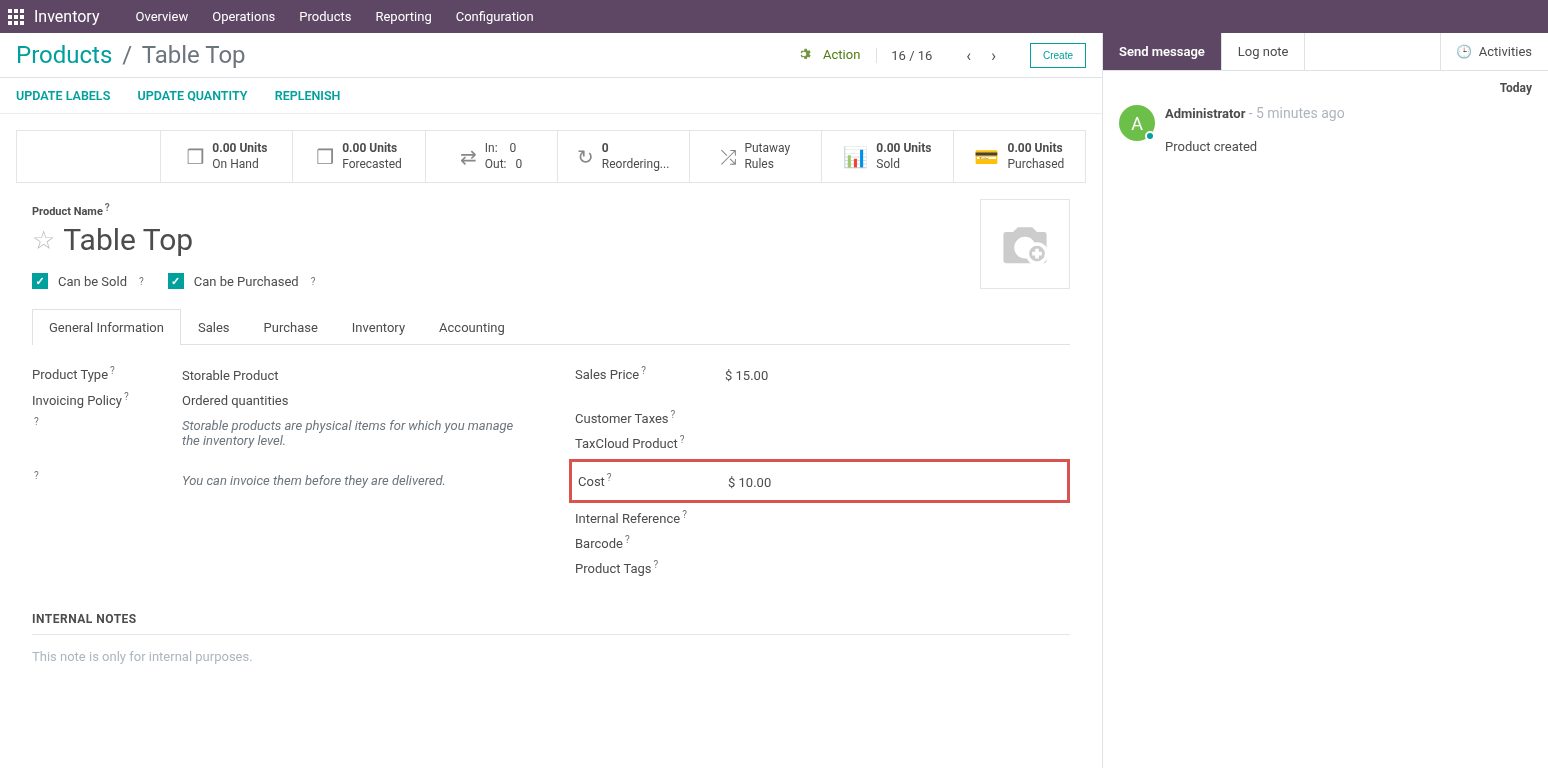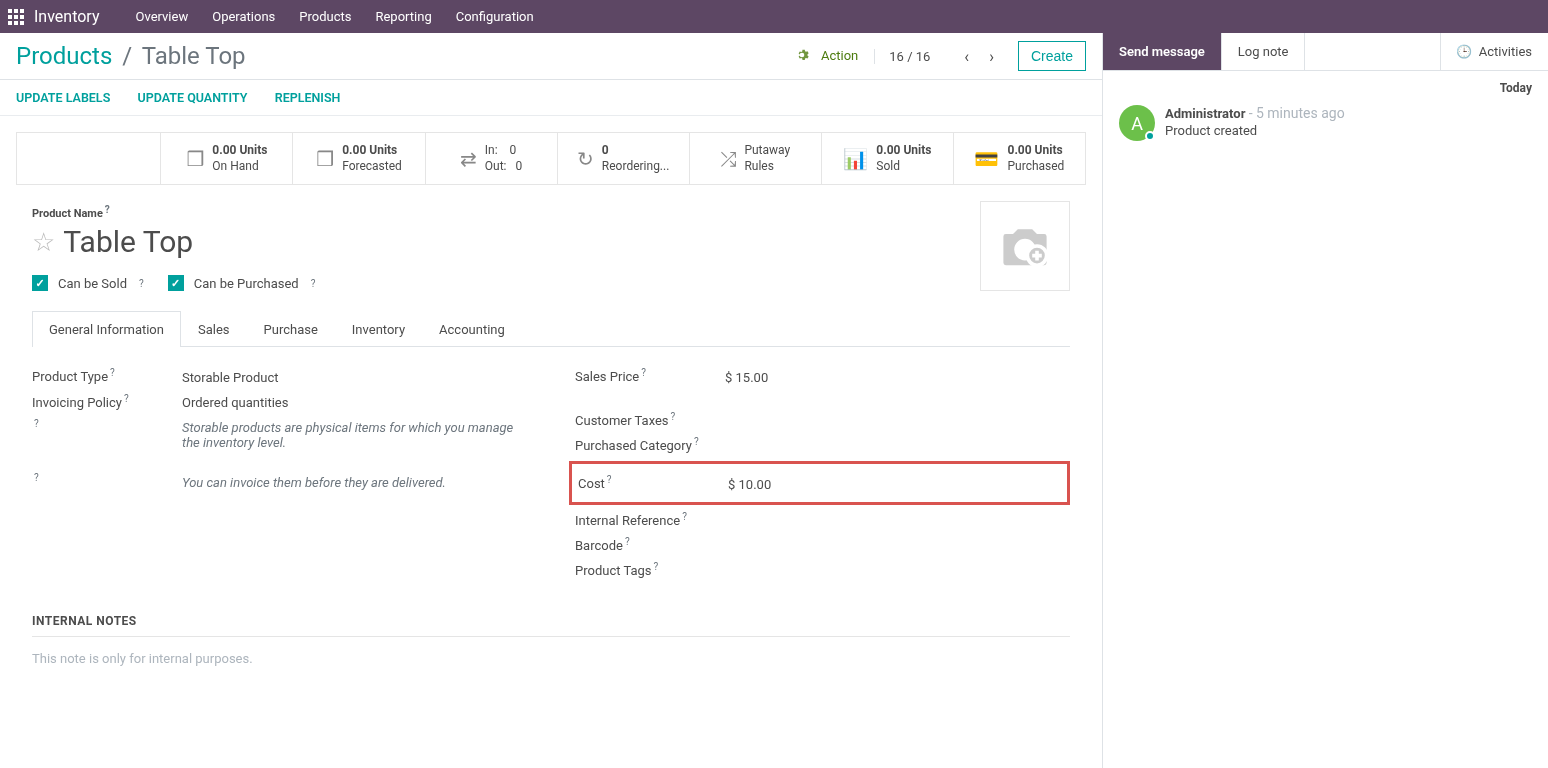--- a/index.html
+++ b/index.html
@@ -13,21 +13,21 @@
 .content{flex:1;background:#fff}
 .breadcrumb-row{display:flex;align-items:center;padding:8px 16px;border-bottom:1px solid #dee2e6}
 .breadcrumb{flex:1;font-size:24px}
 .bc-link{color:#00a09d;cursor:pointer}
 .bc-sep{color:#6c757d;margin:0 4px}
 .bc-cur{color:#6c757d}
 .action-group{display:flex;align-items:center;gap:12px}
 .gear{color:#4d7c0f;cursor:pointer;display:flex;align-items:flex-start;gap:12px}
 .pager{padding:0 14px;border-left:1px solid #dee2e6;color:#4c4c4c;margin:0 4px}
 .arrow{cursor:pointer;color:#4c4c4c;font-size:16px;padding:0 4px}
-.btn-create{border:1px solid #00a09d;color:#00a09d;background:#fff;padding:6px 12px;cursor:pointer;font-size:14px;margin-left:8px}
+.btn-create{border:1px solid #00a09d;color:#00a09d;background:#fff;padding:6px 12px;cursor:pointer;font-size:10px;margin-left:18px}
 .toolbar{padding:10px 16px;border-bottom:1px solid #e9ecef}
 .toolbar a{color:#00a09d;font-weight:600;font-size:12.5px;text-decoration:none;margin-right:24px;cursor:pointer}
 .stats{display:flex;border:1px solid #e5e5e5;margin:16px}
 .stat{flex:1;border-right:1px solid #e5e5e5;display:flex;align-items:center;justify-content:center;gap:8px;padding:10px 4px;cursor:pointer}
 .stat:first-child{flex:1.1}
 .stat:last-child{border-right:none}
 .stat-icon{color:#888;font-size:20px}
 .stat-text{font-size:12px;color:#4c4c4c;line-height:1.3}
 .stat-text .v{font-weight:700}
 .form{padding:0 32px 24px 32px}
@@ -61,21 +61,21 @@
 .mtab{padding:11px 16px;cursor:pointer;border-right:1px solid #dee2e6;display:flex;align-items:center;gap:6px}
 .mtab.primary{background:#5d4764;color:#fff;font-weight:600}
 .mtab.last{margin-left:auto;border-left:1px solid #dee2e6;border-right:none}
 .today{text-align:right;font-weight:700;font-size:12px;padding:10px 16px 4px;color:#4c4c4c}
 .msg{display:flex;gap:10px;padding:6px 16px}
 .avatar{width:36px;height:36px;border-radius:50%;background:#6cc04a;color:#fff;display:flex;align-items:center;justify-content:center;font-size:18px;position:relative;flex-shrink:0}
 .dot{width:10px;height:10px;background:#00a09d;border:2px solid #fff;border-radius:50%;position:absolute;bottom:0;right:0}
 .msg-body{font-size:13px}
 .msg-auth{font-weight:700}
 .msg-time{color:#adb5bd;font-size:14px}
-.msg-txt{color:#4c4c4c;margin-top:2px}
+.msg-txt{color:#4c4c4c;margin-top:18px}
 </style>
 </head>
 <body>
 
 <div class="topnav">
   <div class="apps-icon">
       <span></span>
       <span></span>
       <span></span>
       <span></span>
@@ -236,21 +236,21 @@
       <div class="field">
               <div class="flabel"><span>Sales Price</span><span class="help">?</span></div>
               <div class="fval">$ 15.00</div>
             </div>
       <div style="height:18px"></div>
       <div class="field">
               <div class="flabel"><span>Customer Taxes</span><span class="help">?</span></div>
               <div class="fval"></div>
             </div>
       <div class="field">
-              <div class="flabel"><span>Purchased Category</span><span class="help">?</span></div>
+              <div class="flabel"><span>TaxCloud Product</span><span class="help">?</span></div>
               <div class="fval"></div>
             </div>
       <div class="fhl">
         <div class="field">
                 <div class="flabel"><span>Cost</span><span class="help">?</span></div>
                 <div class="fval">$ 10.00</div>
               </div>
       </div>
       <div class="field">
               <div class="flabel"><span>Internal Reference</span><span class="help">?</span></div>

